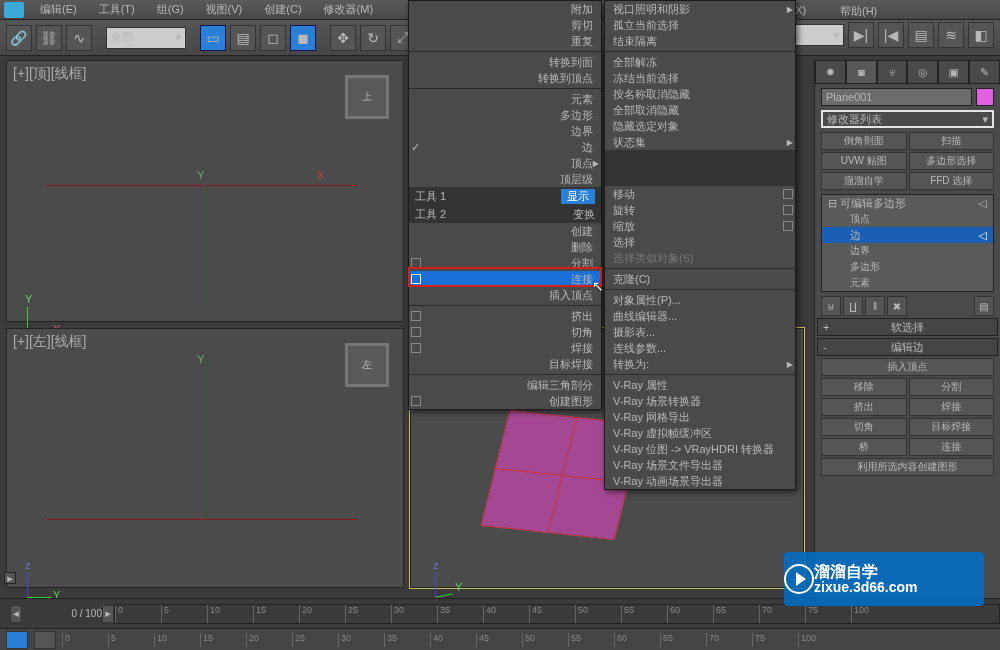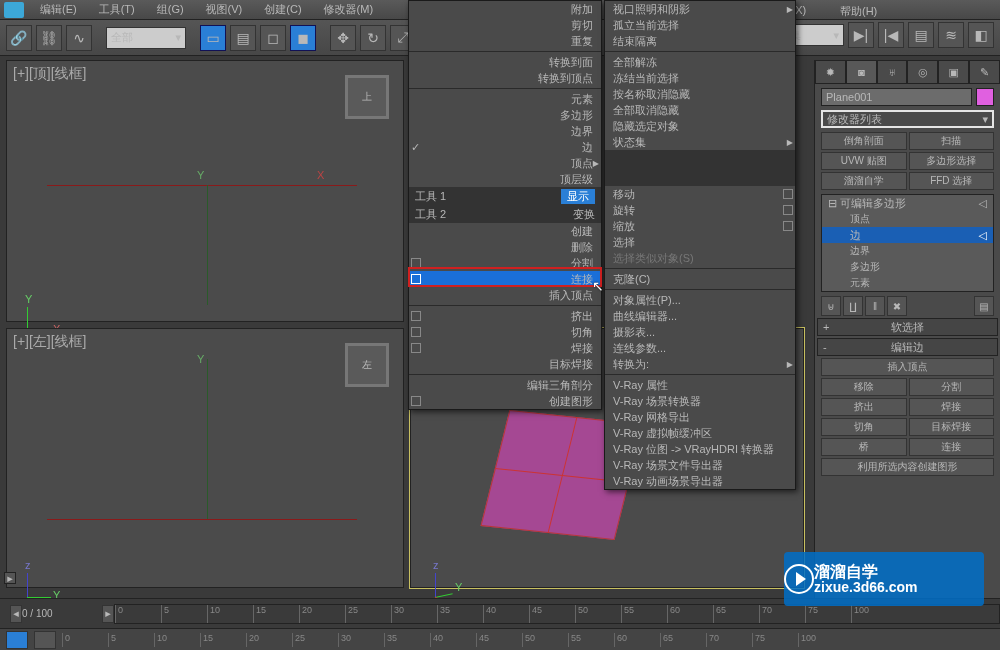--- a/index.html
+++ b/index.html
@@ -43,21 +43,21 @@
   .ctx-item{height:16px;display:flex;align-items:center;justify-content:flex-end;padding:8px 8px;font-size:11px;position:relative}
   .ctx-item.left{justify-content:flex-start}
   .ctx-item.hl{background:#1a6fd8;color:#fff}
   .ctx-item .chk{position:absolute;left:2px}
   .ctx-item .box{position:absolute;left:2px;width:10px;height:10px;border:1px solid #888}
   .ctx-item .arrow{position:absolute;right:2px;font-size:8px}
   .ctx-sep{height:1px;background:#2a2a2a;margin:2px 0}
   .redbox{border:2px solid #d02020;pointer-events:none}
   
   .timeline{position:absolute;left:0;bottom:22px;width:1000px;height:30px;background:#3a3a3a;border-top:1px solid #222;display:flex;align-items:center}
-  .frame-lbl{width:80px;text-align:left;font-size:10px}
+  .frame-lbl{width:80px;text-align:right;font-size:10px}
   .ruler{flex:1;height:20px;position:relative;background:#3a3a3a;border:1px solid #222;overflow:hidden}
   .tick{position:absolute;top:0;height:100%;border-left:1px solid #666;font-size:9px;padding-left:2px;color:#888}
   .status{position:absolute;left:0;bottom:0;width:1000px;height:22px;background:#444;border-top:1px solid #222;display:flex;align-items:center;padding:0 6px;gap:6px}
   .sicon{width:22px;height:18px;background:#555;border:1px solid #333}
   .watermark{position:absolute;right:16px;bottom:44px;width:200px;height:54px;background:rgba(0,110,200,.85);border-radius:4px;display:flex;align-items:center;gap:0}
   .wm-play{width:30px;height:30px;border:2px solid #fff;border-radius:50%;display:flex;align-items:center;justify-content:center}
   .wm-txt{color:#fff;font-size:16px;font-weight:bold;line-height:1.1}
   .wm-sub{font-size:14px}
   .cursor{position:absolute;left:592px;top:278px;pointer-events:none;font-size:14px;color:#fff;text-shadow:0 0 2px #000}
   .right-tool-col{position:absolute;right:6px;top:22px;display:flex;align-items:center;gap:4px}

